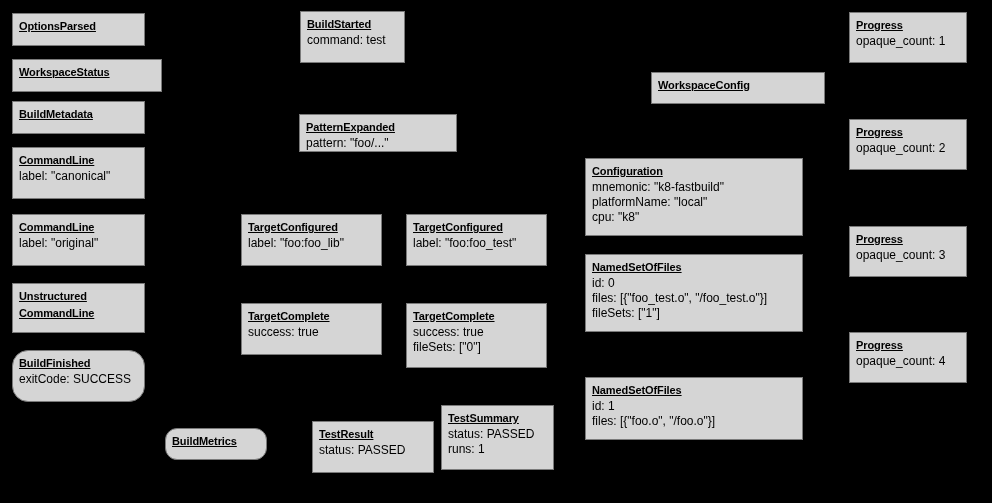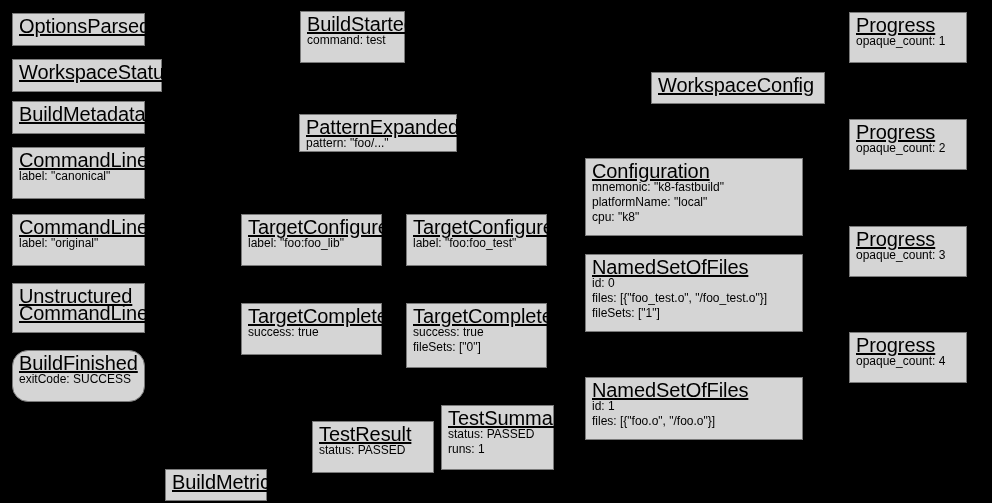--- a/index.html
+++ b/index.html
@@ -17,22 +17,22 @@
   }
   .node {
     position: absolute;
     box-sizing: border-box;
     background: #d5d5d5;
     border: 1px solid #7a7a7a;
     padding: 4px 6px 5px 6px;
     color: #000000;
   }
   .node-title {
-    font-size: 20px;
-    font-weight: normal;
+    font-size: 11px;
+    font-weight: bold;
     text-decoration: underline;
     line-height: 17px;
     white-space: nowrap;
     letter-spacing: -0.1px;
   }
   .node-title.wrap {
     white-space: normal;
   }
   .node-fields {
     font-size: 12px;
@@ -44,21 +44,21 @@
     white-space: nowrap;
   }
 </style>
 </head>
 <body>
 
 <div id="canvas">
     <div class="node" style="left: 12px; top: 13px; width: 133px; height: 33px; background: rgb(213, 213, 213); border-color: rgb(122, 122, 122); color: rgb(0, 0, 0);">
       <div class="node-title">OptionsParsed</div>
     </div>
-    <div class="node" style="left: 12px; top: 59px; width: 150px; height: 33px; background: rgb(213, 213, 213); border-color: rgb(122, 122, 122); color: rgb(0, 0, 0); text-align: center;">
+    <div class="node" style="left: 12px; top: 59px; width: 150px; height: 33px; background: rgb(213, 213, 213); border-color: rgb(122, 122, 122); color: rgb(0, 0, 0);">
       <div class="node-title">WorkspaceStatus</div>
     </div>
     <div class="node" style="left: 12px; top: 101px; width: 133px; height: 33px; background: rgb(213, 213, 213); border-color: rgb(122, 122, 122); color: rgb(0, 0, 0);">
       <div class="node-title">BuildMetadata</div>
     </div>
     <div class="node" style="left: 12px; top: 147px; width: 133px; height: 52px; background: rgb(213, 213, 213); border-color: rgb(122, 122, 122); color: rgb(0, 0, 0);">
       <div class="node-title">CommandLine</div>
       <div class="node-fields">
         <div>label: "canonical"</div>
       </div>
@@ -71,21 +71,21 @@
     </div>
     <div class="node" style="left: 12px; top: 283px; width: 133px; height: 50px; background: rgb(213, 213, 213); border-color: rgb(122, 122, 122); color: rgb(0, 0, 0);">
       <div class="node-title wrap">Unstructured CommandLine</div>
     </div>
     <div class="node" style="left: 12px; top: 350px; width: 133px; height: 52px; background: rgb(213, 213, 213); border-color: rgb(122, 122, 122); color: rgb(0, 0, 0); border-radius: 16px;">
       <div class="node-title">BuildFinished</div>
       <div class="node-fields">
         <div>exitCode: SUCCESS</div>
       </div>
     </div>
-    <div class="node" style="left: 165px; top: 469px; width: 102px; height: 32px; background: rgb(213, 213, 213); border-color: rgb(122, 122, 122); color: rgb(0, 0, 0);">
+    <div class="node" style="left: 165px; top: 428px; width: 102px; height: 32px; background: rgb(213, 213, 213); border-color: rgb(122, 122, 122); color: rgb(0, 0, 0); border-radius: 12px;">
       <div class="node-title">BuildMetrics</div>
     </div>
     <div class="node" style="left: 300px; top: 11px; width: 105px; height: 52px; background: rgb(213, 213, 213); border-color: rgb(122, 122, 122); color: rgb(0, 0, 0);">
       <div class="node-title">BuildStarted</div>
       <div class="node-fields">
         <div>command: test</div>
       </div>
     </div>
     <div class="node" style="left: 299px; top: 114px; width: 158px; height: 38px; background: rgb(213, 213, 213); border-color: rgb(122, 122, 122); color: rgb(0, 0, 0);">
       <div class="node-title">PatternExpanded</div>

